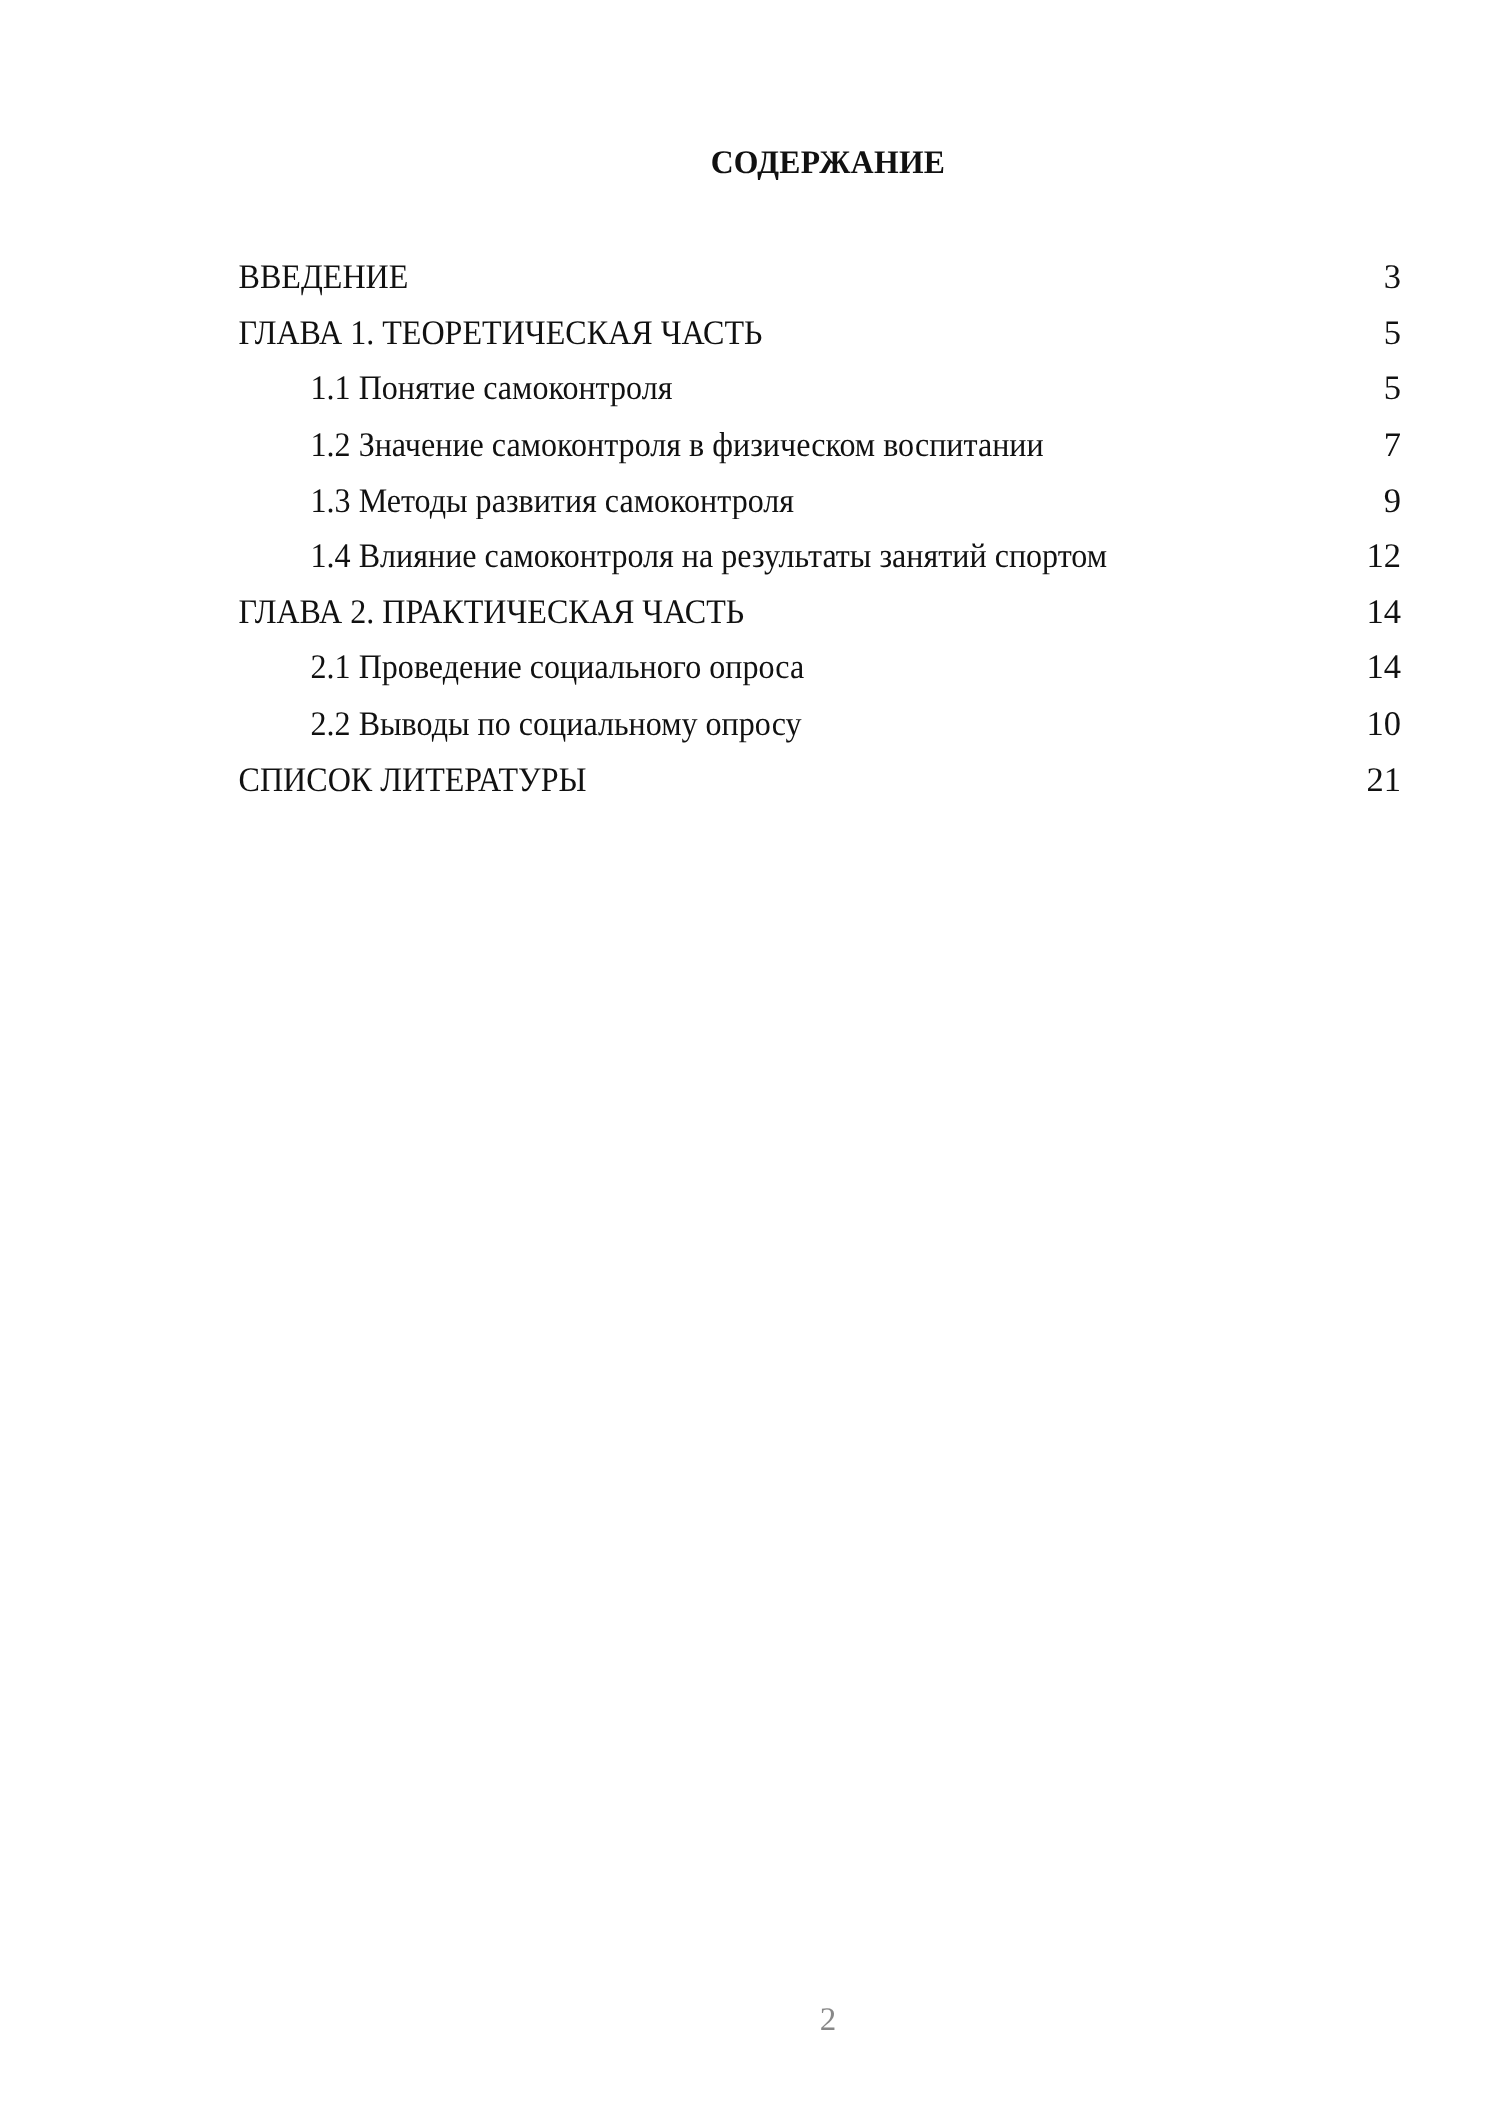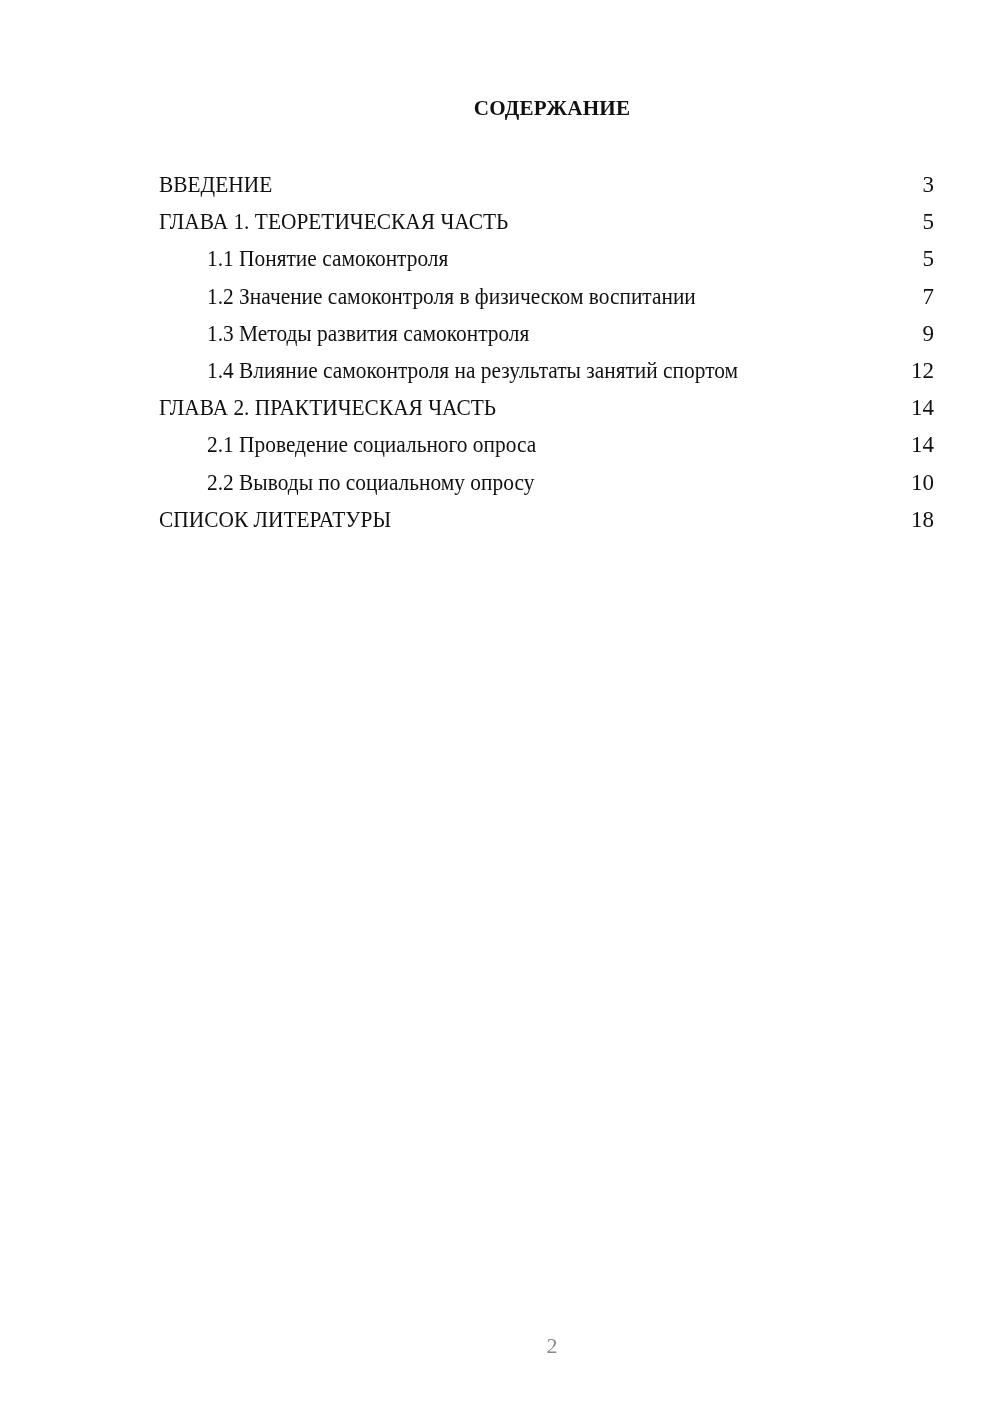--- a/index.html
+++ b/index.html
@@ -108,18 +108,18 @@
     <div class="toc-row sub">
       <span class="label">2.1 Проведение социального опроса</span>
       <span class="page-num">14</span>
     </div>
     <div class="toc-row sub">
       <span class="label">2.2 Выводы по социальному опросу</span>
       <span class="page-num">10</span>
     </div>
     <div class="toc-row">
       <span class="label">СПИСОК ЛИТЕРАТУРЫ</span>
-      <span class="page-num">18</span>
+      <span class="page-num">21</span>
     </div>
   </div>
 
   <div class="page-footer">2</div>
 </div>
 
 </body></html>

